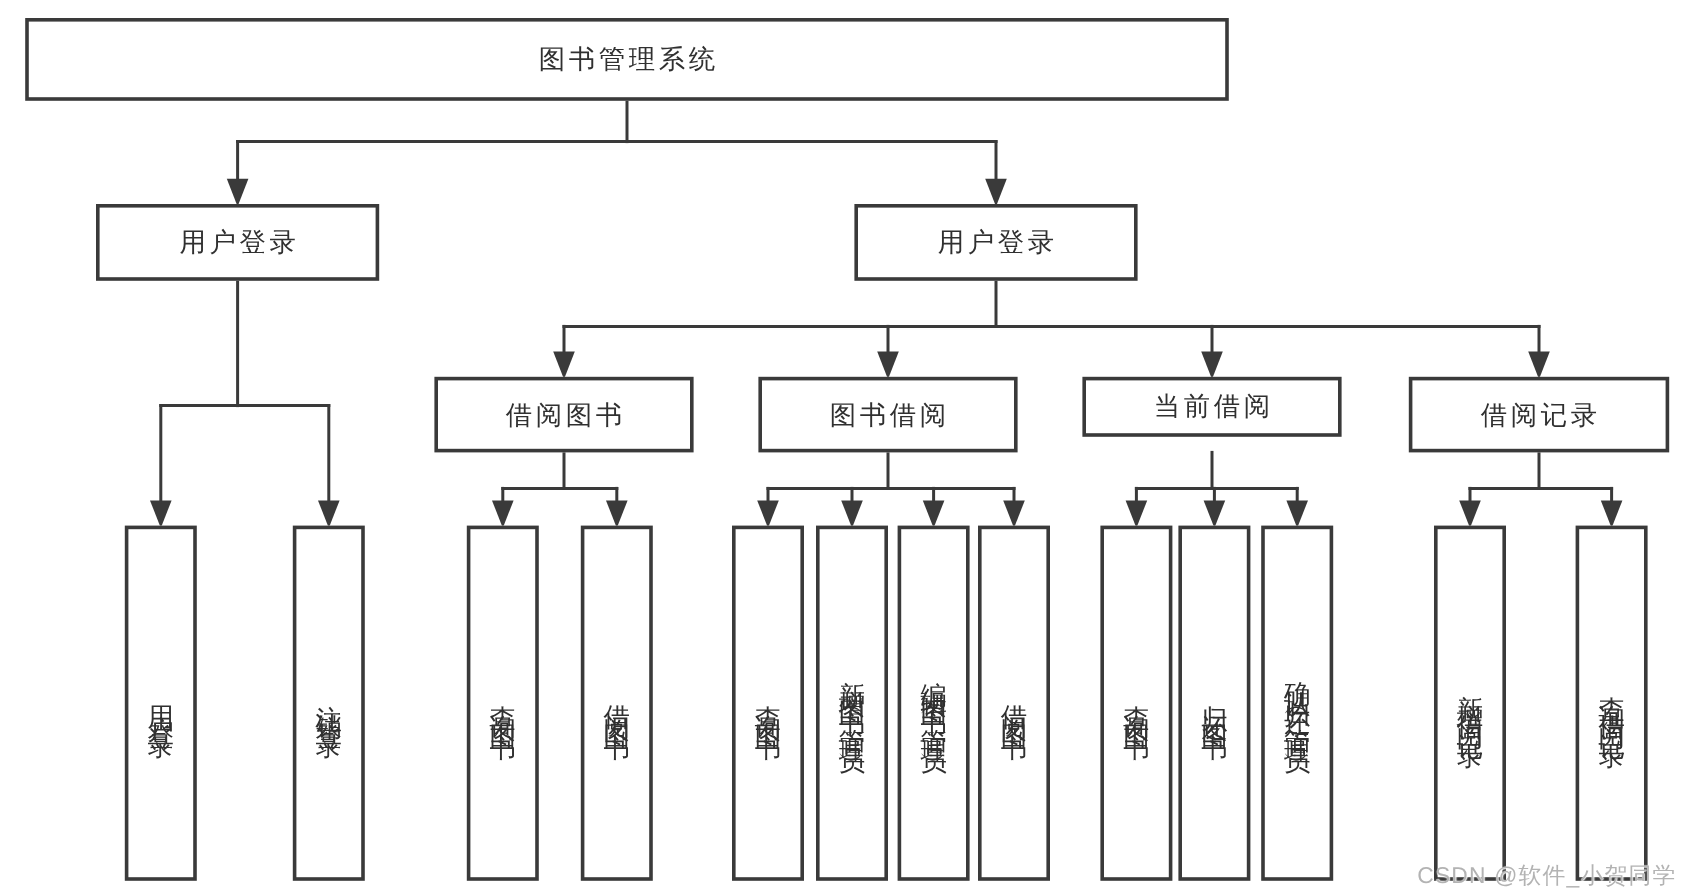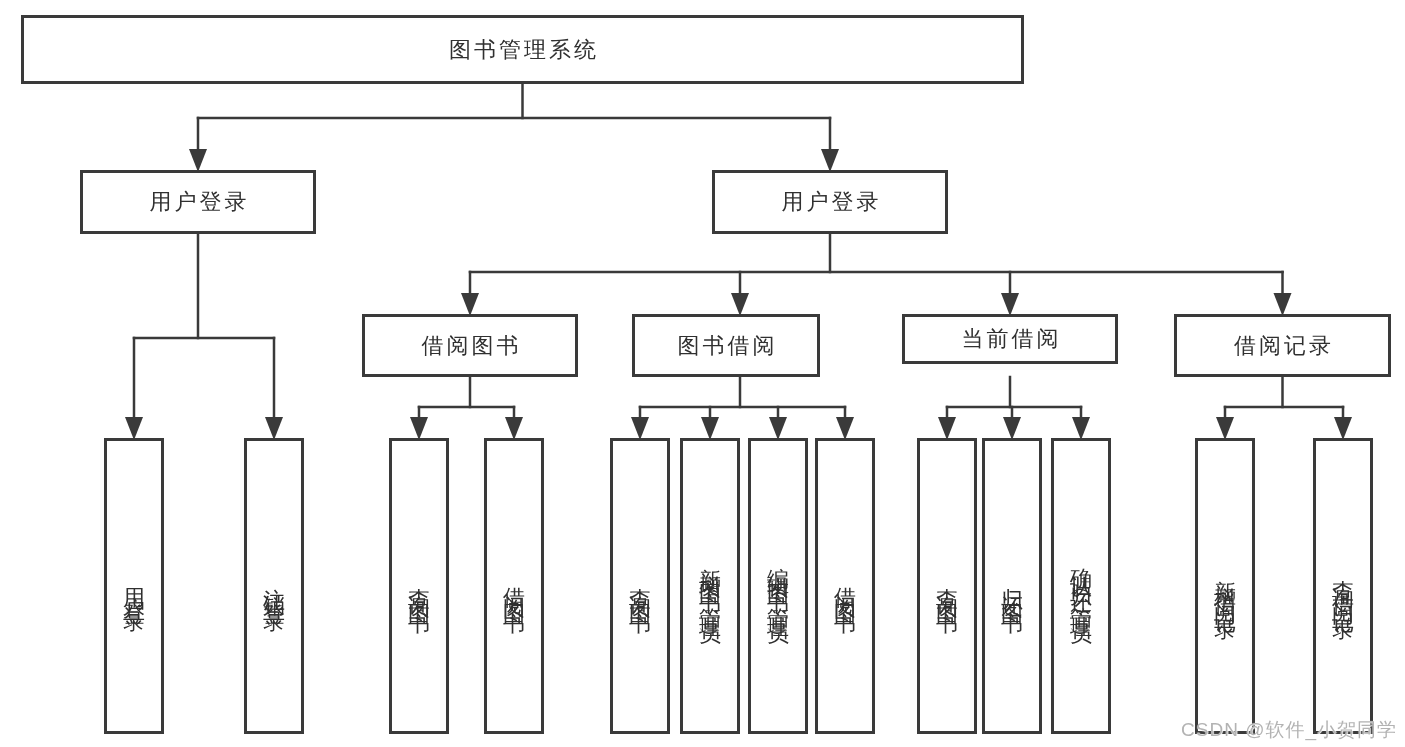--- a/index.html
+++ b/index.html
@@ -119,21 +119,21 @@
       </div>
       <div class="node h" style="left: 362px; top: 314px; width: 216px; height: 63px;">
         <span class="lbl">借阅图书</span>
       </div>
       <div class="node v" style="left: 389px; top: 438px; width: 60px; height: 296px;">
         <span class="lbl">查询图书</span>
       </div>
       <div class="node v" style="left: 484px; top: 438px; width: 60px; height: 296px;">
         <span class="lbl">借阅图书</span>
       </div>
-      <div class="node h" style="left: 632px; top: 314px; width: 188px; height: 63px;">
+      <div class="node h" style="left: 632px; top: 314px; width: 216px; height: 63px;">
         <span class="lbl">图书借阅</span>
       </div>
       <div class="node v" style="left: 610px; top: 438px; width: 60px; height: 296px;">
         <span class="lbl">查询图书</span>
       </div>
       <div class="node v" style="left: 680px; top: 438px; width: 60px; height: 296px;">
         <span class="lbl">新增图书（管理员）</span>
       </div>
       <div class="node v" style="left: 748px; top: 438px; width: 60px; height: 296px;">
         <span class="lbl">编辑图书（管理员）</span>

